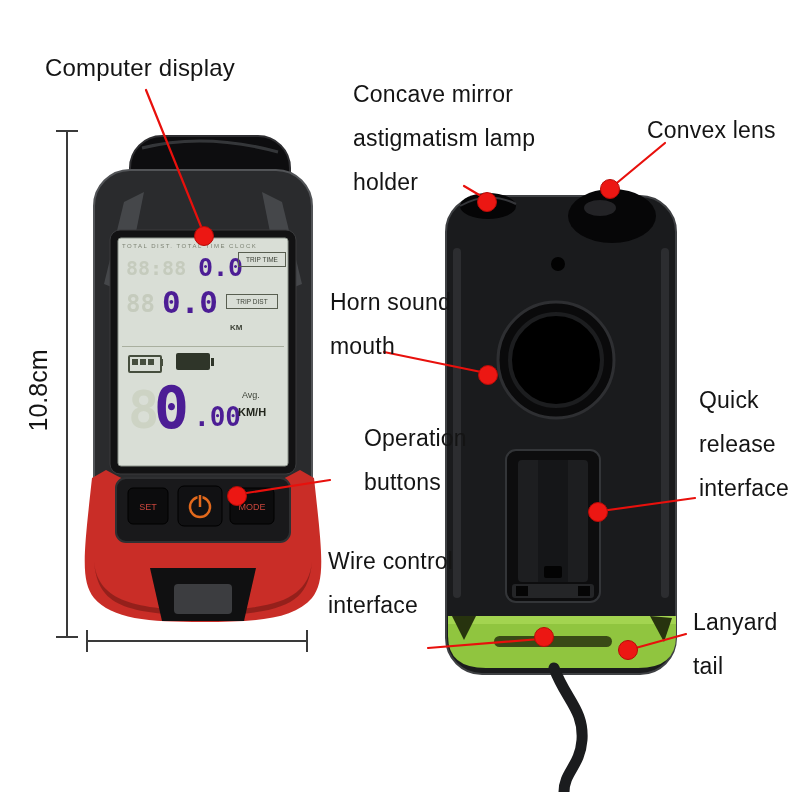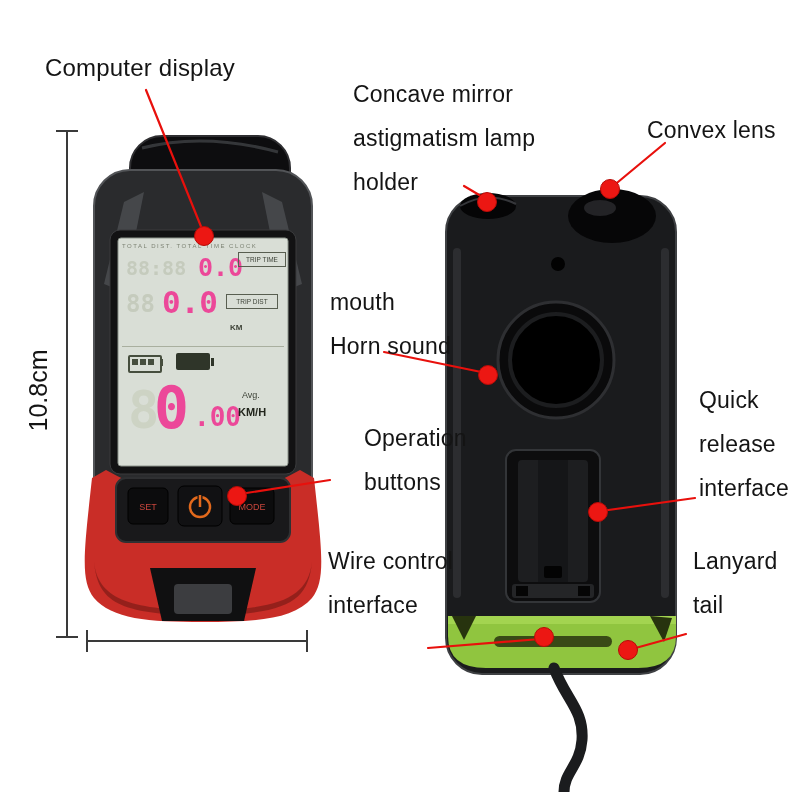--- a/index.html
+++ b/index.html
@@ -10,33 +10,33 @@
   .stage svg{position:absolute;}
   
   .lbl{position:absolute;font-size:23px;line-height:44px;color:#141414;letter-spacing:0.2px;margin-left:15px;}
   .lbl-computer{left:30px;top:48px;font-size:24px;line-height:40px;}
   .lbl-concave{left:338px;top:72px;}
   .lbl-convex{left:632px;top:108px;}
   .lbl-horn{left:315px;top:280px;}
   .lbl-operation{left:313px;top:416px;padding-left:36px;}
   .lbl-quick{left:684px;top:378px;}
   .lbl-charging{left:313px;top:539px;}
-  .lbl-lanyard{left:678px;top:539px;}
+  .lbl-lanyard{left:678px;top:600px;}
   .dim{position:absolute;font-size:25px;color:#141414;}
   .dim-w{left:160px;top:662px;width:120px;text-align:center;}
   .dim-v{left:-8px;top:376px;width:92px;text-align:center;transform:rotate(-90deg);}
   
   .dev-front{left:78px;top:132px;width:250px;height:500px;}
   .dev-back{left:432px;top:188px;width:260px;height:604px;}
   .overlay{left:0;top:0;width:790px;height:792px;pointer-events:none;}
   
   .lcd{position:absolute;left:118px;top:238px;width:170px;height:228px;padding-left:33px;}
   .lcd *{position:absolute;}
   .lcd-toprow{left:4px;top:5px;width:162px;font-size:6px;letter-spacing:1.5px;color:#7d8374;white-space:nowrap;overflow:hidden;}
-  .digit{font-family:"DejaVu Sans Mono",monospace;font-weight:bold;color:#ec4899;}
+  .digit{font-family:"DejaVu Sans Mono",monospace;font-weight:bold;color:#4c1d95;}
   .ghost{font-family:"DejaVu Sans Mono",monospace;font-weight:bold;color:#c5cbbd;}
   .g1{left:8px;top:18px;font-size:20px;}
   .v1{left:80px;top:15px;font-size:25px;}
   .boxlbl{border:1px solid #585e50;color:#3c4136;font-size:6.5px;text-align:center;background:transparent;}
   .b1{left:120px;top:14px;width:46px;height:13px;line-height:13px;}
   .g2{left:8px;top:52px;font-size:24px;text-align:center;}
   .v2{left:44px;top:46px;font-size:31px;}
   .b2{left:108px;top:56px;width:50px;height:13px;line-height:13px;}
   .km{left:112px;top:73px;font-size:8px;font-weight:bold;color:#3c4136;margin-top:12px;}
   .lcd-div{left:4px;top:108px;width:162px;height:0;border-top:1px solid #a9af9f;}
@@ -190,22 +190,22 @@
     <div>Concave mirror</div>
     <div>astigmatism lamp</div>
     <div>holder</div>
   </div>
 
   <div class="lbl lbl-convex">
     <div>Convex lens</div>
   </div>
 
   <div class="lbl lbl-horn">
+    <div>Horn sound</div>
     <div>mouth</div>
-    <div>Horn sound</div>
   </div>
 
   <div class="lbl lbl-operation">
     <div>Operation</div>
     <div>buttons</div>
   </div>
 
   <div class="lbl lbl-quick">
     <div>Quick</div>
     <div>release</div>

